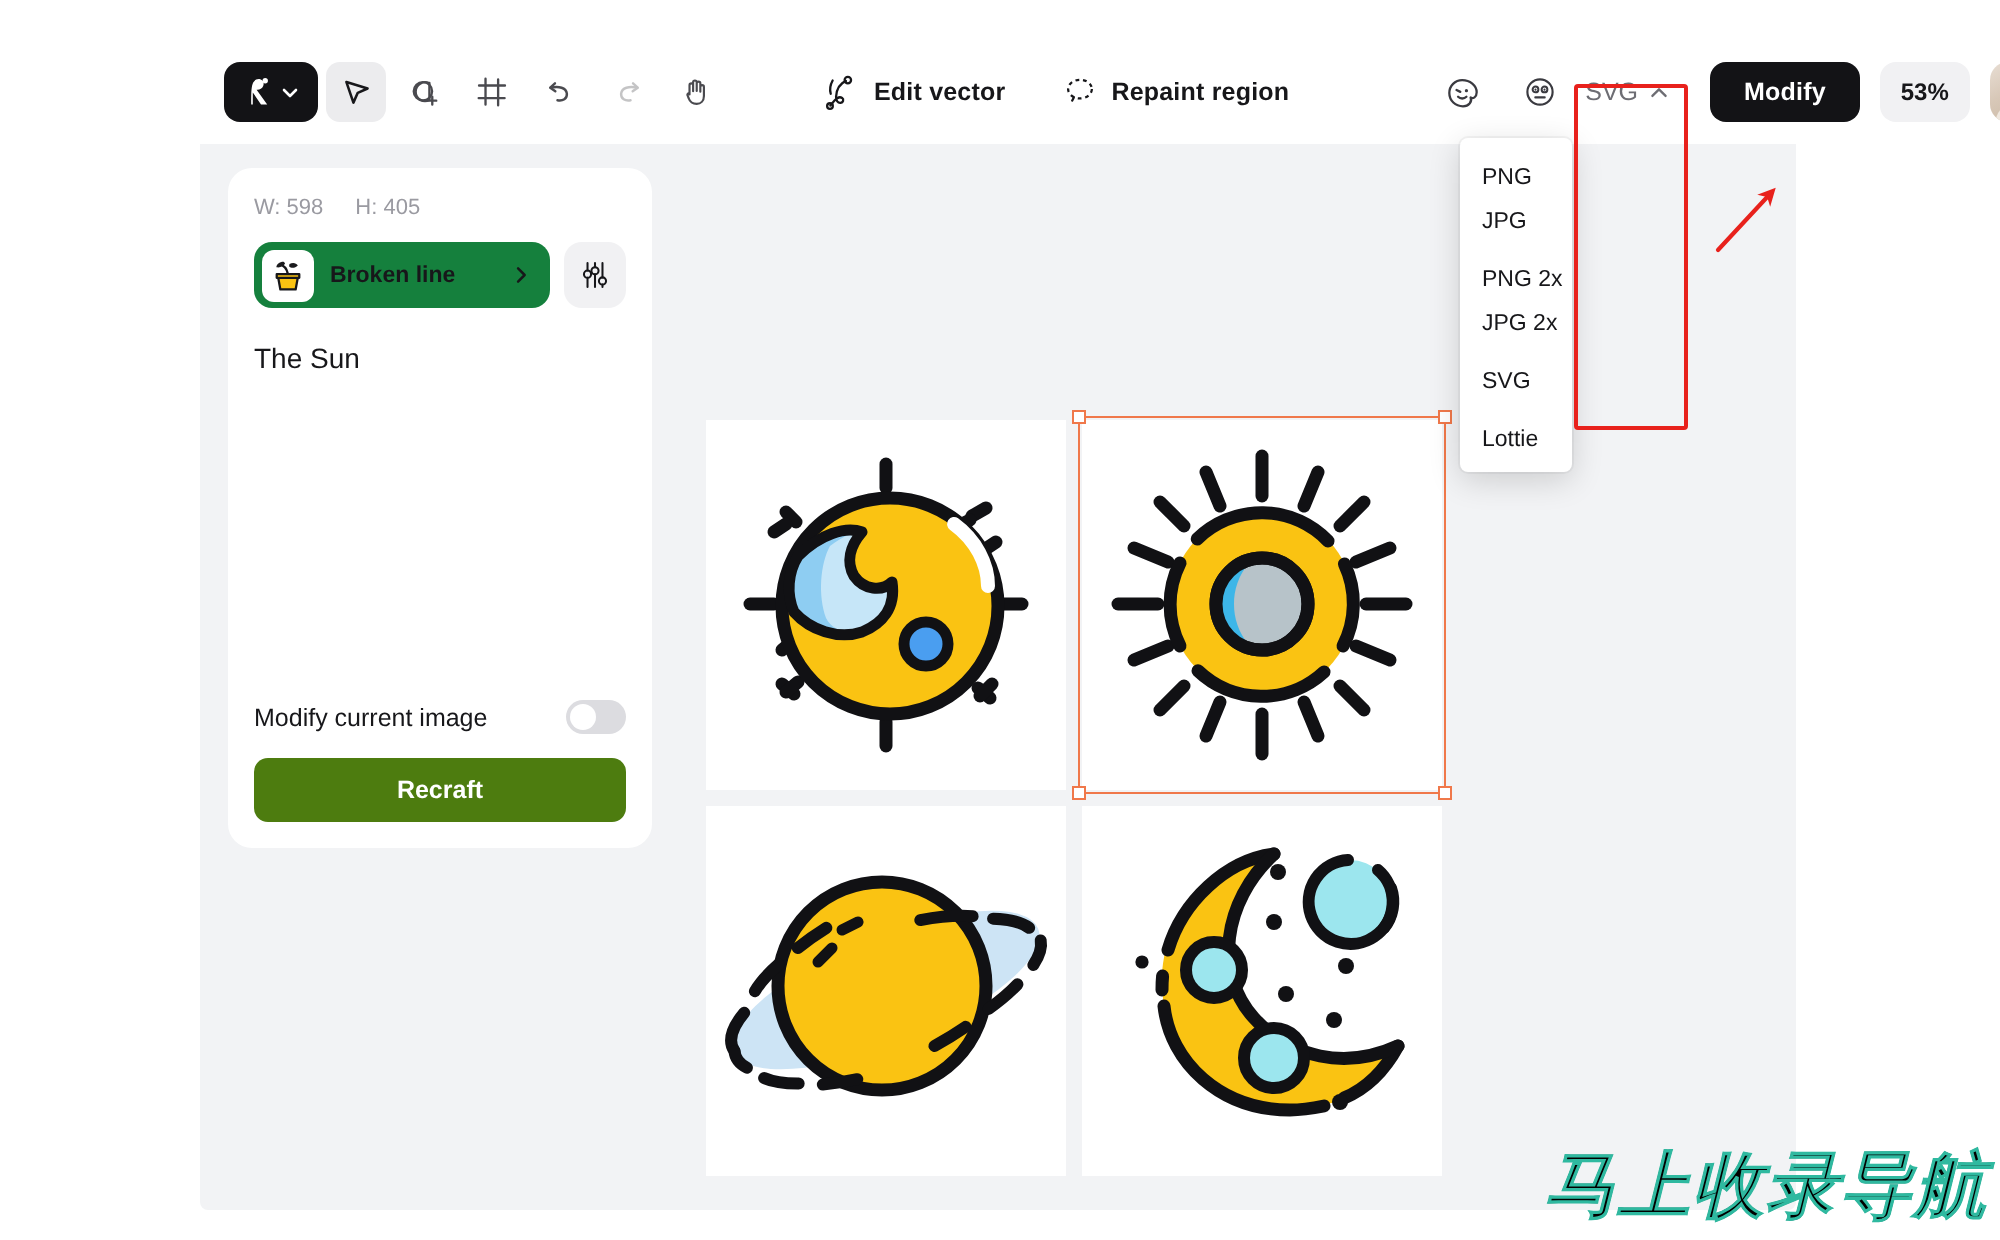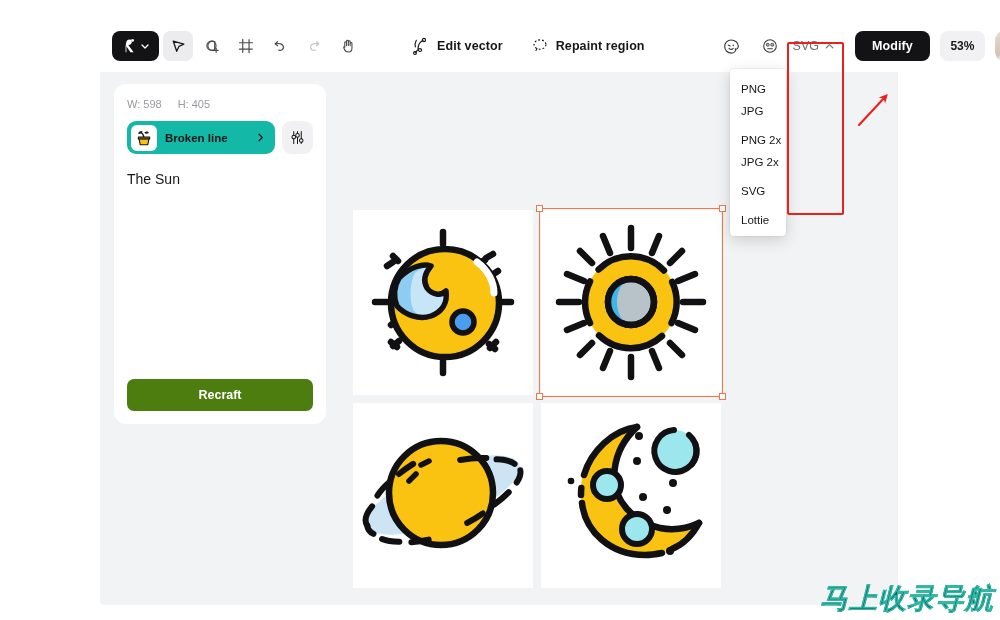--- a/index.html
+++ b/index.html
@@ -146,21 +146,21 @@
     padding: 14px 13px 0 13px;
   }
   .dims {
     display: flex; gap: 16px;
     font-size: 11px; color: #9a9aa1; font-weight: 500;
     margin-bottom: 11px;
   }
   .style-row { display: flex; align-items: center; gap: 7px; }
   .style-chip {
     flex: 1; height: 33px;
-    background: #14b8a6; border-radius: 9px;
+    background: #15803d; border-radius: 9px;
     display: flex; align-items: center; padding: 0 5px 0 4px;
     cursor: pointer;
   }
   .chip-thumb {
     width: 26px; height: 26px; border-radius: 6px; background: #ffffff;
     display: flex; align-items: center; justify-content: center;
     flex: none;
   }
   .chip-label {
     flex: 1; font-size: 11.5px; font-weight: 700; color: #17171a;
@@ -231,22 +231,22 @@
   }
   .handle.tl { left: -4px; top: -4px; }
   .handle.tr { right: -4px; top: -4px; }
   .handle.bl { left: -4px; bottom: -4px; }
   .handle.br { right: -4px; bottom: -4px; }
 
   
   .watermark {
     position: absolute; right: 6px; bottom: 2px;
     font-family: "DejaVu Sans", sans-serif;
-    font-size: 28px; font-weight: 700; font-style: italic;
-    color: #0c4a6e;
+    font-size: 36px; font-weight: 700; font-style: italic;
+    color: #000000;
     letter-spacing: 1px;
     white-space: nowrap;
     -webkit-text-stroke: 0.5px #2fb9a0;
   }
 </style>
 </head>
 <body>
 
 <div id="root">
   <div class="app-window">
@@ -404,20 +404,26 @@
             <circle cx="5.6" cy="9.5" r="2.1" fill="none" stroke="#17171a" stroke-width="1.2"></circle>
             <circle cx="10" cy="7.5" r="2.1" fill="none" stroke="#17171a" stroke-width="1.2"></circle>
             <circle cx="14.4" cy="13.5" r="2.1" fill="none" stroke="#17171a" stroke-width="1.2"></circle>
           </svg>
         </div>
       </div>
 
       <div class="prompt-text">The Sun</div>
 
       <div class="panel-bottom">
+        <div class="modify-row">
+          <span class="modify-label">Modify current image</span>
+          <div class="toggle">
+            <div class="knob"></div>
+          </div>
+        </div>
         <div class="recraft-btn">Recraft</div>
       </div>
     </div>
 
     <div class="grid">
 
       <div class="cell c1">
         <svg viewBox="0 0 180 185">
           <g stroke="#111114" stroke-width="6.5" stroke-linecap="round" fill="none">
             <path d="M90 22 L90 34"></path>

